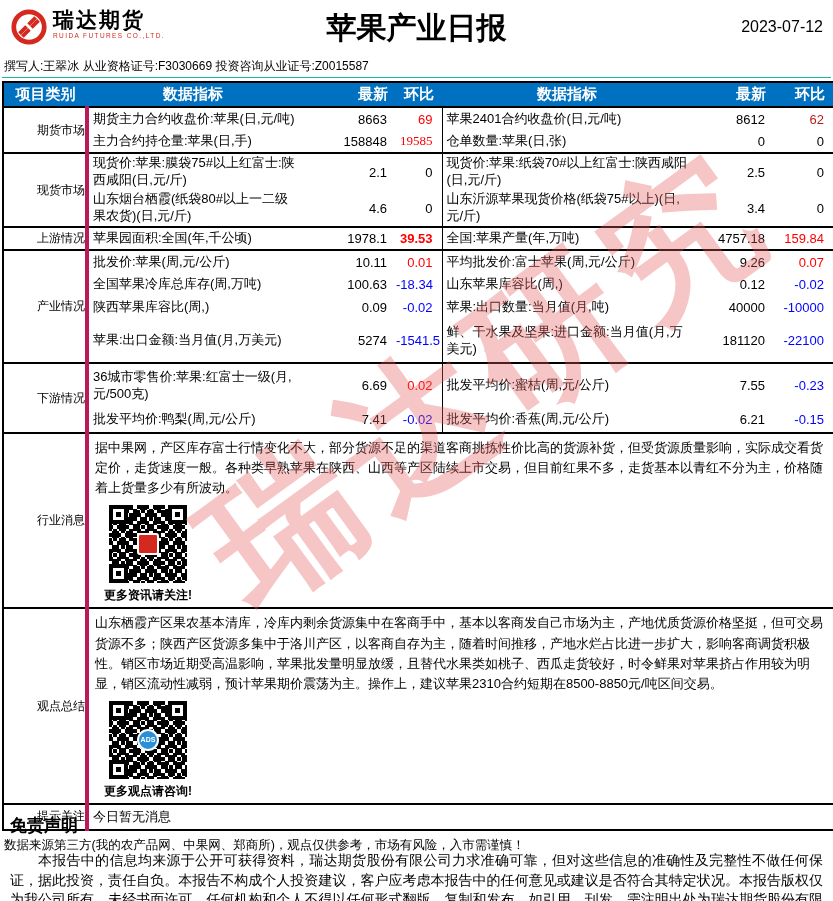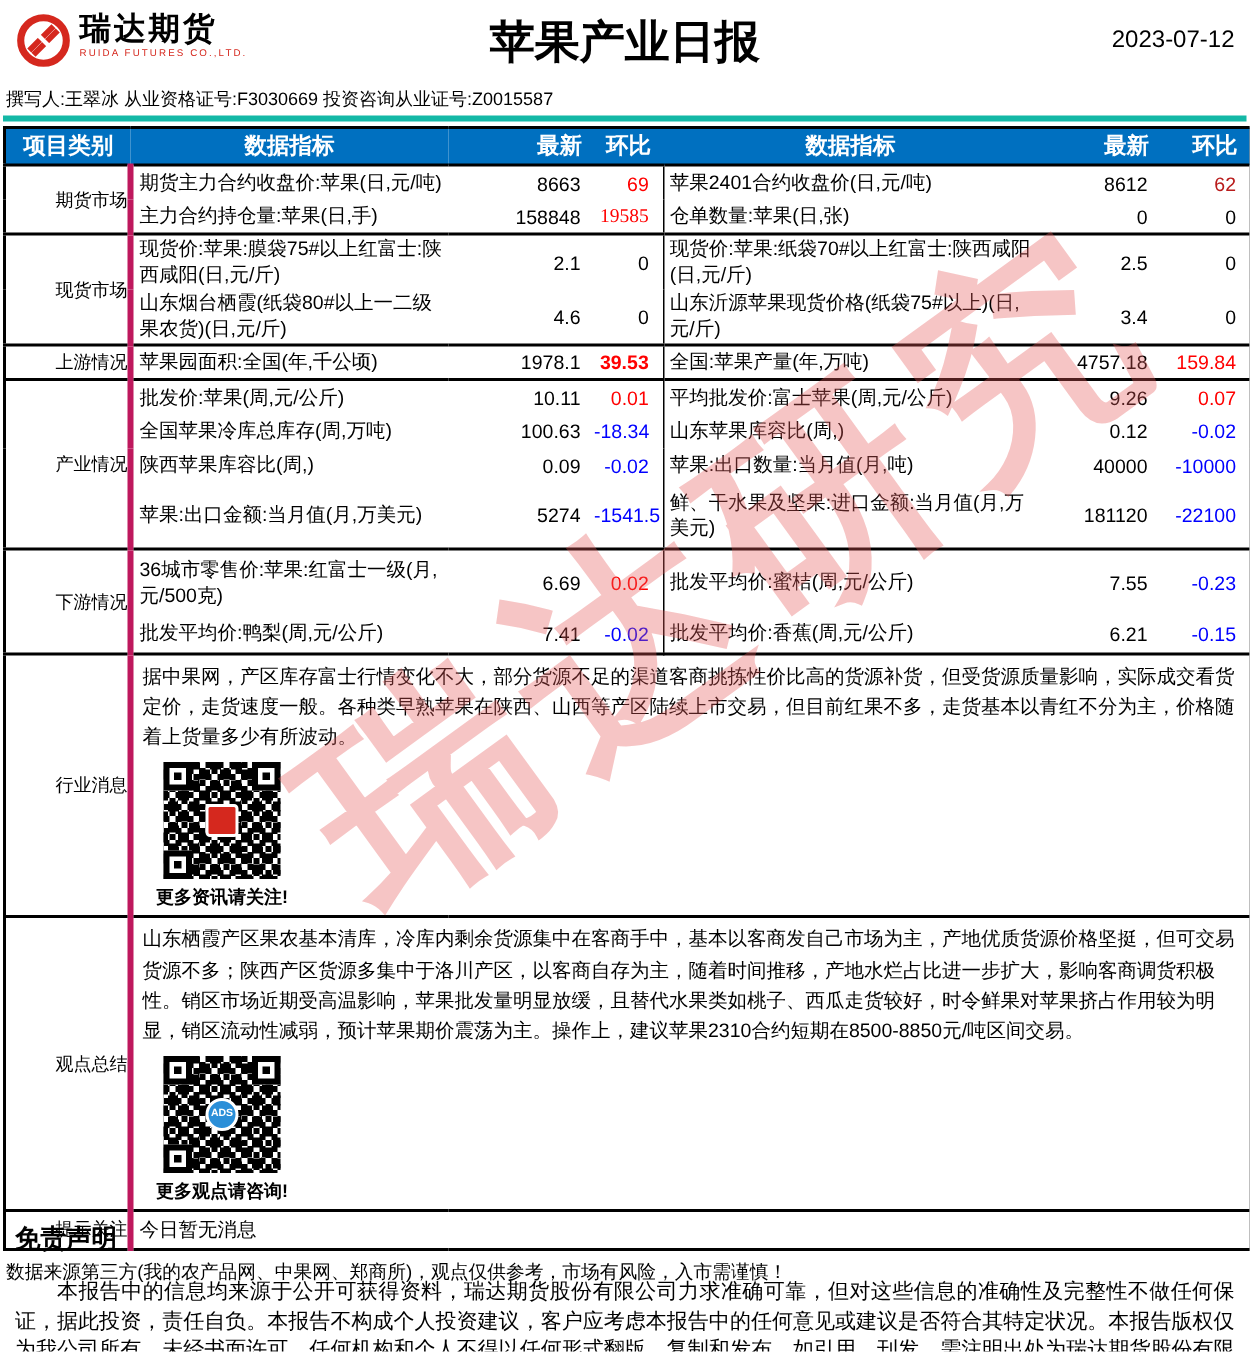--- a/index.html
+++ b/index.html
@@ -8,21 +8,21 @@
     font-family:"Liberation Sans","DejaVu Sans",sans-serif;color:#000;
   }
   
   .topbar{position:relative;height:52px;}
   .logo{position:absolute;left:10px;top:8px;display:flex;align-items:flex-start;}
   .logo-icon{width:38px;height:38px;margin-right:5px;}
   .logo-txt .cn{font-size:21px;font-weight:bold;letter-spacing:2px;line-height:1.1;}
   .logo-txt .en{font-size:6.5px;color:var(--accent_red,#D5281E);letter-spacing:1.4px;margin-top:1px;}
   .title{text-align:center;font-size:30px;font-weight:bold;padding-top:8px;}
   .date{position:absolute;right:10px;top:18px;font-size:16px;}
-  .author{font-size:12px;margin:6px 2px 0 2px;padding:0 2px 2px 2px;border-bottom:4px solid #14b8a6;}
+  .author{font-size:12px;margin:6px 2px 0 2px;padding:0 2px 2px 2px;border-bottom:1px solid #14b8a6;}
   
   table{border-collapse:collapse;table-layout:fixed;width:829px;margin:3px 0 0 2px;
         border:2px solid #000;font-size:13px;}
   th,td{vertical-align:middle;padding:0;}
   thead th{background:var(--header_bg,#0070C0);color:#fff;font-size:15px;font-weight:bold;
         height:23px;border-bottom:2px solid #000;}
   thead th.num{text-align:right;padding-right:8px;}
   td.cat{text-align:right;font-size:12px;border-right:4px solid #be185d;}
   td.ind{text-align:left;padding:1px 4px;line-height:1.3;}
   td.d{border-left:1px solid #000;}

